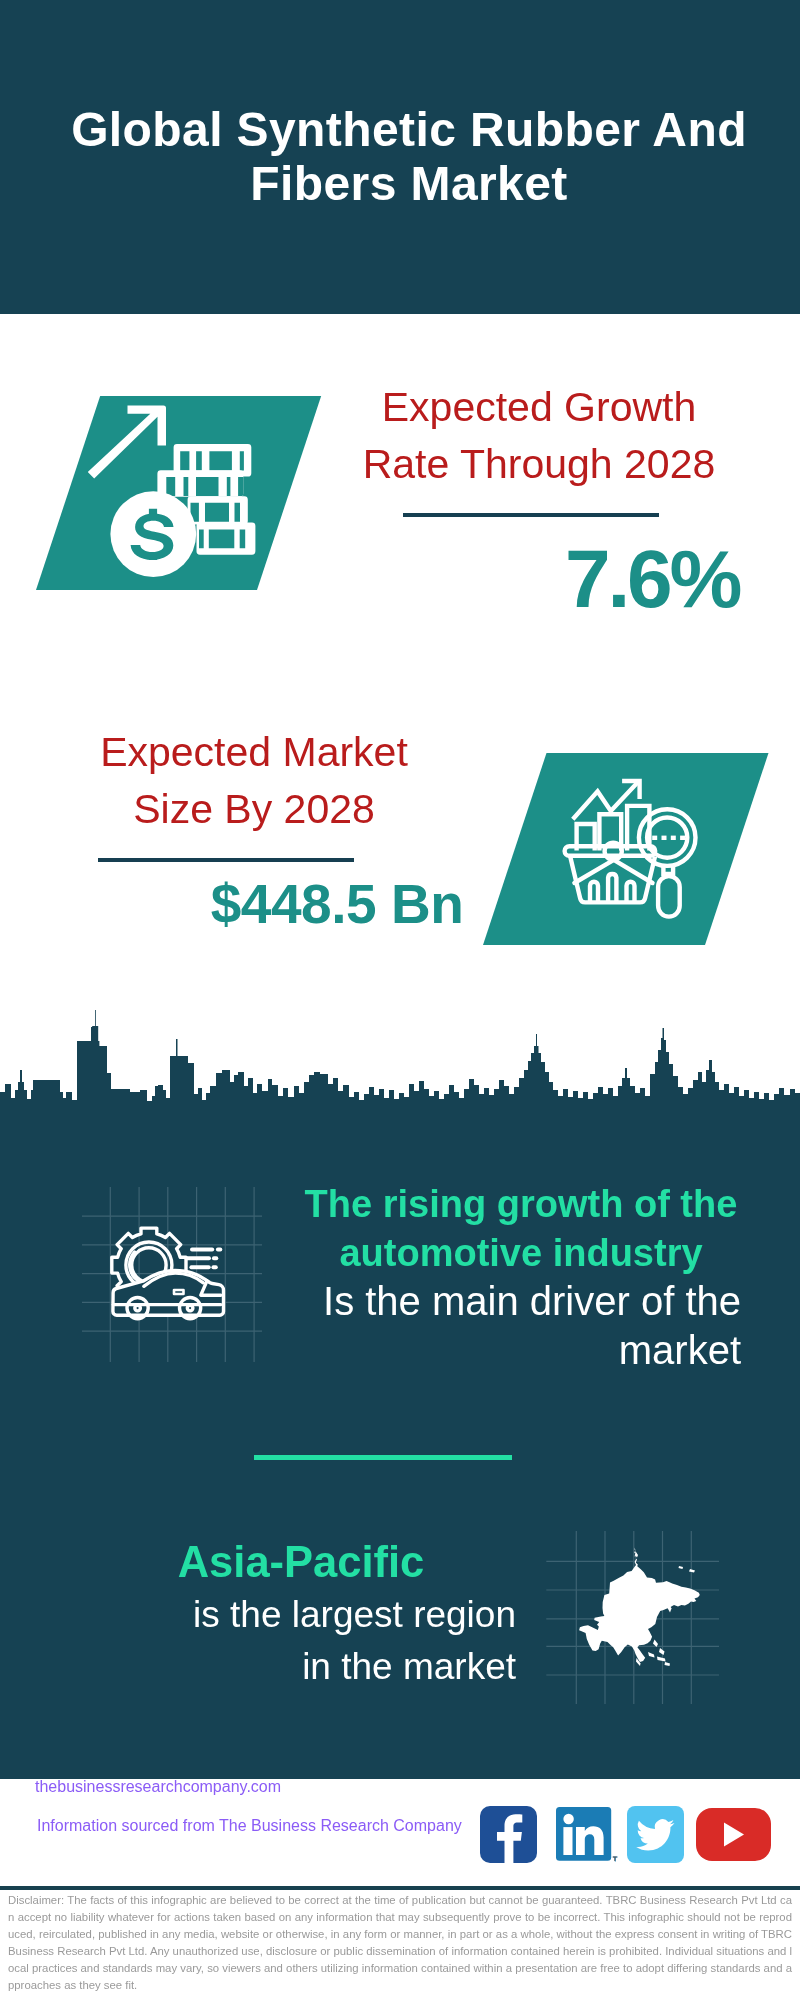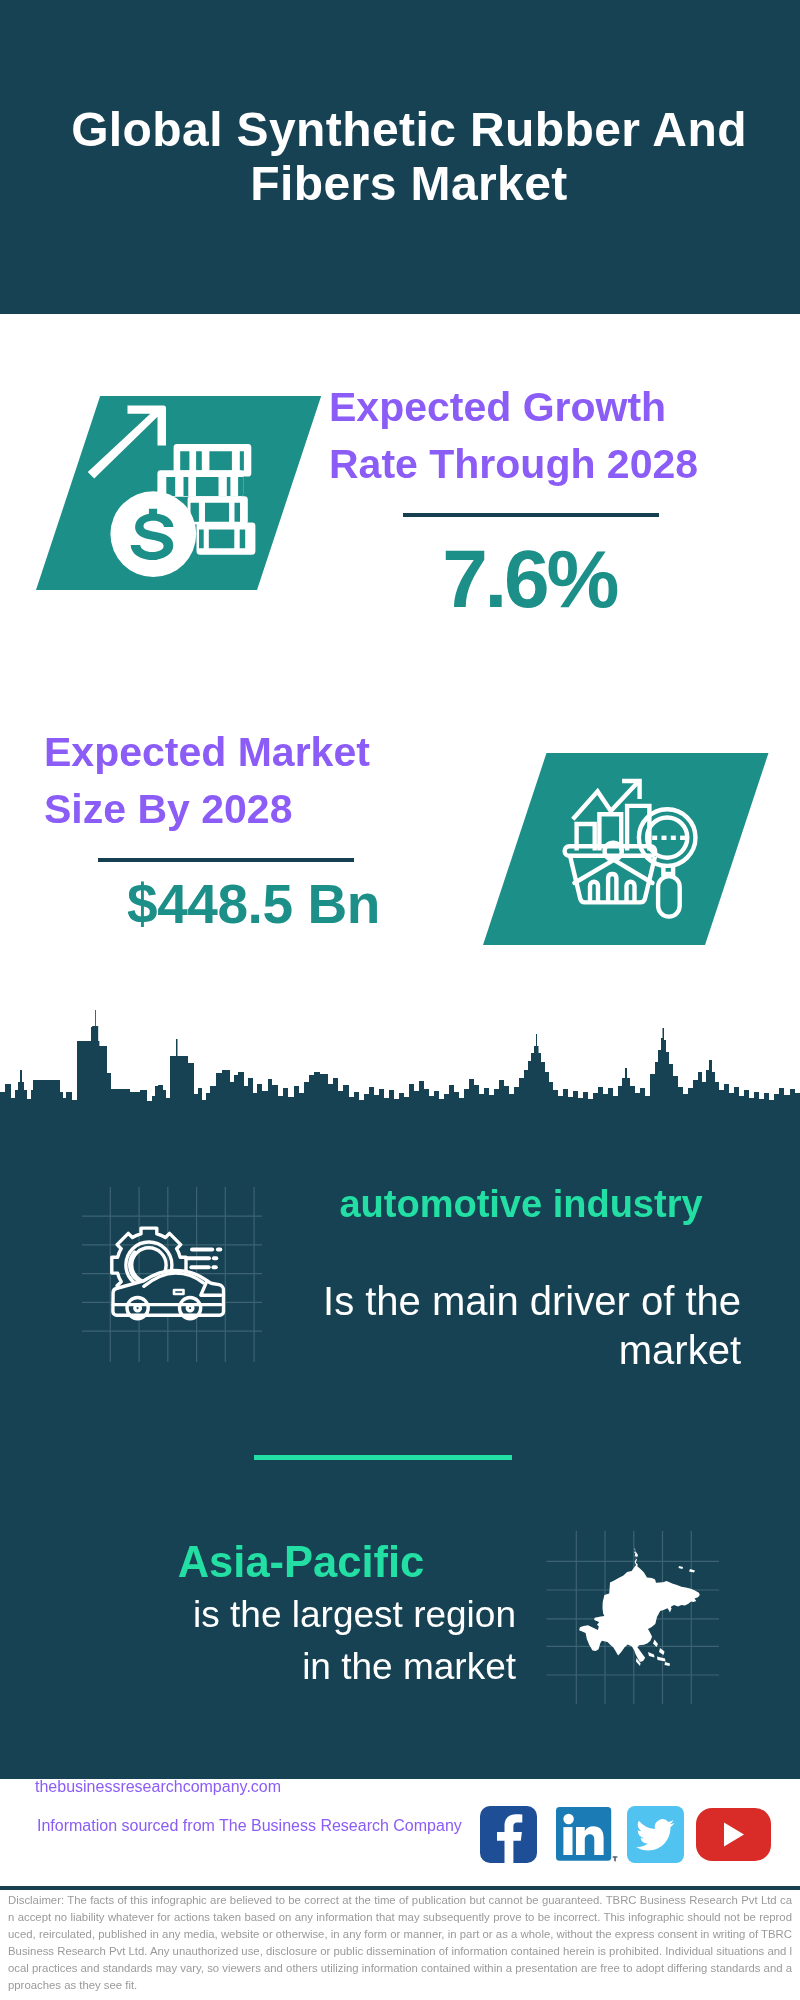--- a/index.html
+++ b/index.html
@@ -5,24 +5,24 @@
   html,body{margin:0;padding:0;}
   body{width:800px;height:2000px;background:#ffffff;font-family:"Liberation Sans",sans-serif;overflow:hidden;}
   .page{position:relative;width:800px;height:1408px;background:#fff;}
 
   
   .header{position:absolute;left:0;top:0;width:800px;height:314px;background:#164253;}
   .header h1{position:absolute;left:9px;top:103px;width:800px;margin:0;text-align:center;color:#fff;
              font-size:48px;line-height:54px;font-weight:bold;letter-spacing:0.4px;}
 
   
-  .stat-head{position:absolute;color:#8b5cf6;font-size:41px;line-height:56.5px;font-weight:bold;text-align:left;}
+  .stat-head{position:absolute;color:#b91c1c;font-size:41px;line-height:56.5px;font-weight:normal;text-align:center;}
   .stat-head > div{white-space:nowrap;}
   .stat-rule{position:absolute;height:3px;background:#163f51;}
-  .stat-value{position:absolute;color:#1C8F88;font-weight:bold;text-align:center;white-space:nowrap;}
+  .stat-value{position:absolute;color:#1C8F88;font-weight:bold;text-align:right;white-space:nowrap;}
 
   .para{position:absolute;background:#1C8F88;transform:skewX(-18.3deg);transform-origin:left bottom;}
 
   
   .dark{position:absolute;left:0;top:1109px;width:800px;height:670px;background:#164253;}
   .skyline{position:absolute;left:0;top:1000px;width:800px;height:150px;}
 
   .drv-title{position:absolute;color:#23DFA4;font-size:38px;line-height:48.8px;font-weight:bold;text-align:center;}
   .drv-title > div,.drv-sub > div{white-space:nowrap;}
   .drv-sub{position:absolute;color:#ffffff;font-size:40px;line-height:48.8px;font-weight:normal;text-align:right;}
@@ -149,20 +149,21 @@
       <path d="M207.0,1280.8 l-6.2,14.4 h20.0"></path>
       <circle cx="137.6" cy="1308.1" r="10.6"></circle>
       <circle cx="137.6" cy="1308.1" r="2.8"></circle>
       <circle cx="190.1" cy="1308.1" r="10.6"></circle>
       <circle cx="190.1" cy="1308.1" r="2.8"></circle>
       <path d="M174.0,1290.0 h9.5 v4.0 h-9.5 z" stroke-width="2.6"></path>
     </g>
   </svg>
 
   <div class="drv-title" style="left:301px;top:1180px;width:440px;">
+    <div>The rising growth of the</div>
     <div>automotive industry</div>
   </div>
   <div class="drv-sub" style="left:301px;top:1277px;width:440px;">
     <div>Is the main driver of the</div>
     <div>market</div>
   </div>
   <div class="mid-rule" style="left:254px;top:1455px;width:258px;height:5px;"></div>
 
   <div class="drv-title" style="left:81px;top:1536px;width:440px;font-size:43.5px;line-height:52px;">
     <div>Asia-Pacific</div>

